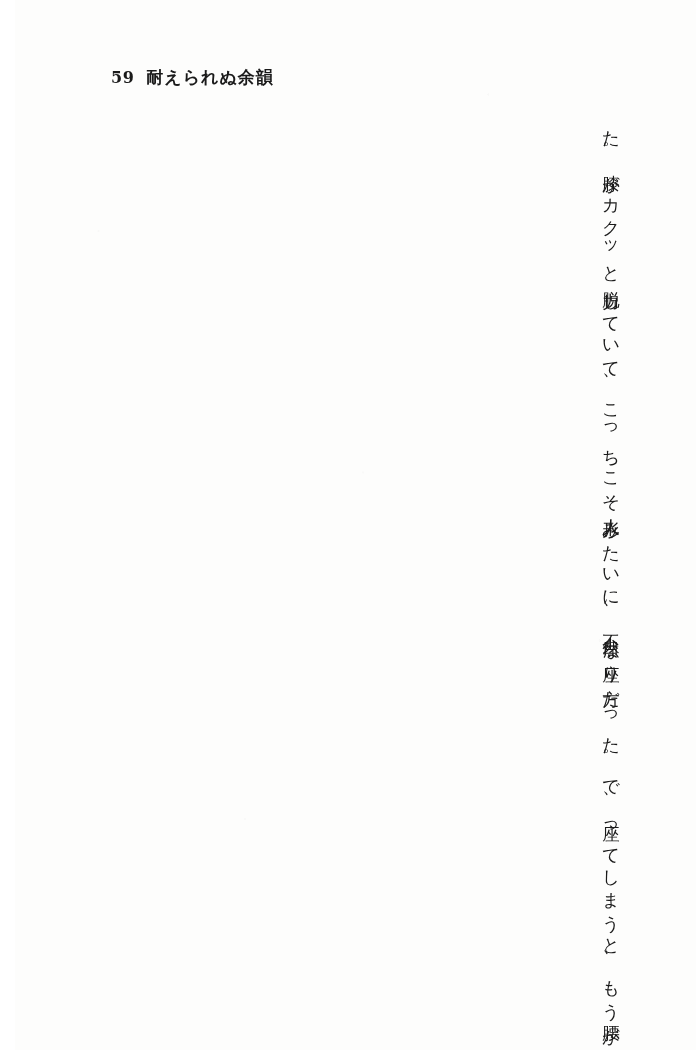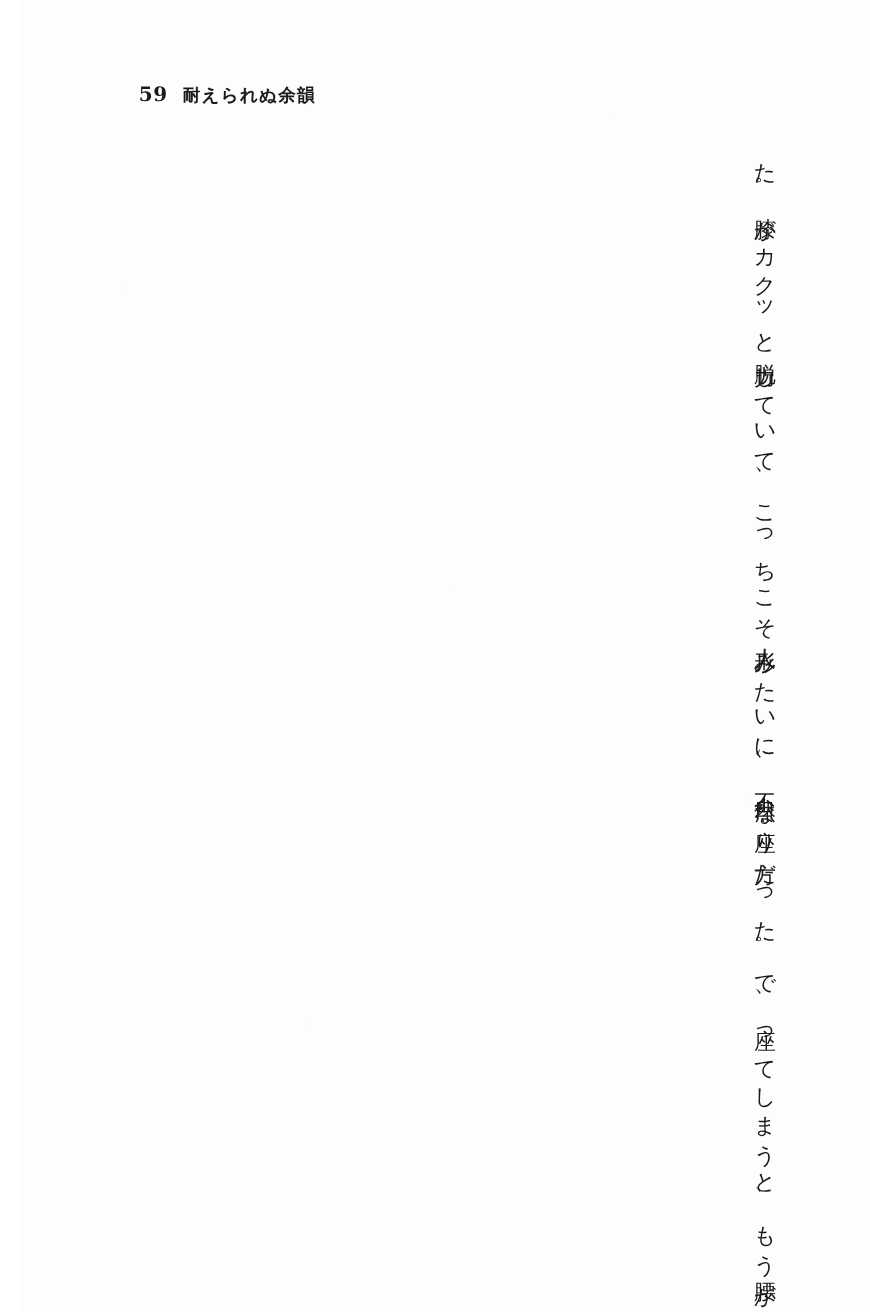--- a/index.html
+++ b/index.html
@@ -46,21 +46,21 @@
   }
   .folio {
     font-family: "DejaVu Serif", "Liberation Serif", serif;
     font-weight: bold;
     font-size: 16px;
     letter-spacing: 0.5px;
   }
   .chapter-title {
     font-family: "DejaVu Sans", "Liberation Sans", sans-serif;
     font-weight: bold;
-    font-size: 14px;
+    font-size: 17px;
     letter-spacing: 1px;
   }
 
   
   .body-text {
     position: absolute;
     top: 118px;
     right: 92px;
     height: 840px;
     display: flex;

